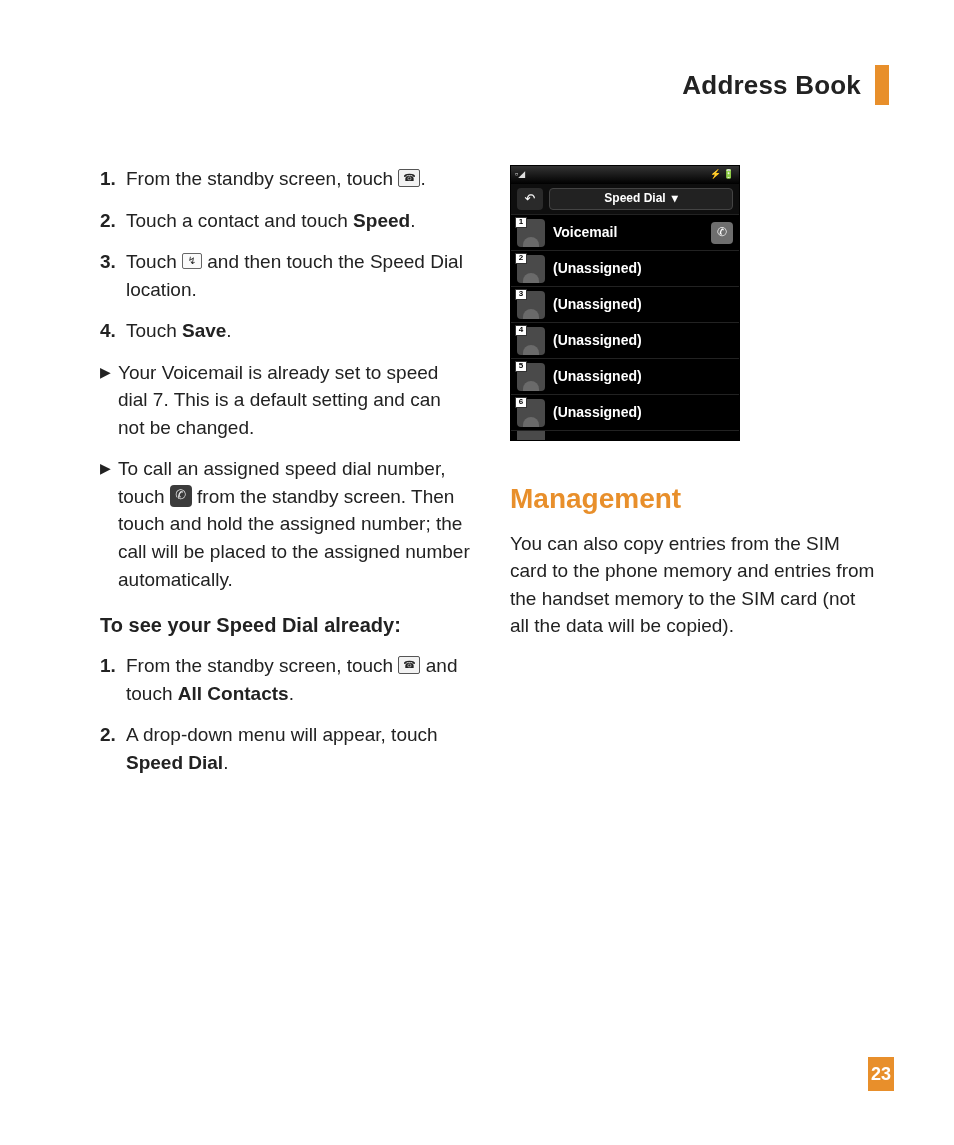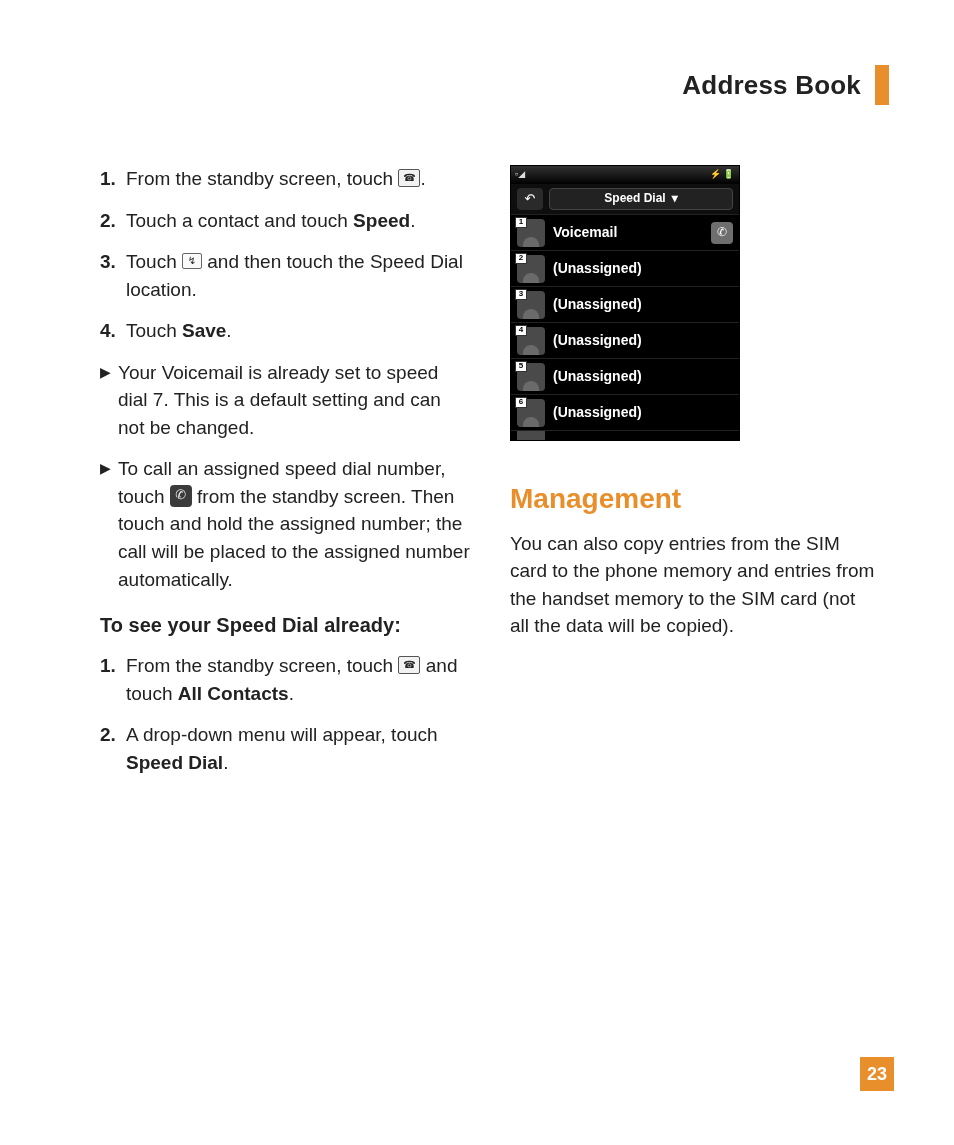--- a/index.html
+++ b/index.html
@@ -53,21 +53,21 @@
     color: #e88f2b;
     font-size: 28px;
     font-weight: 700;
     margin-bottom: 10px;
   }
   .para { margin-bottom: 14px; }
   .page-num {
     position: absolute;
     right: 60px;
     bottom: 54px;
-    width: 34px;
+    width: 26px;
     height: 34px;
     background: #e88f2b;
     color: #fff;
     font-weight: 700;
     font-size: 18px;
     display: flex;
     align-items: center;
     justify-content: center;
   }
   .inline-icon {

